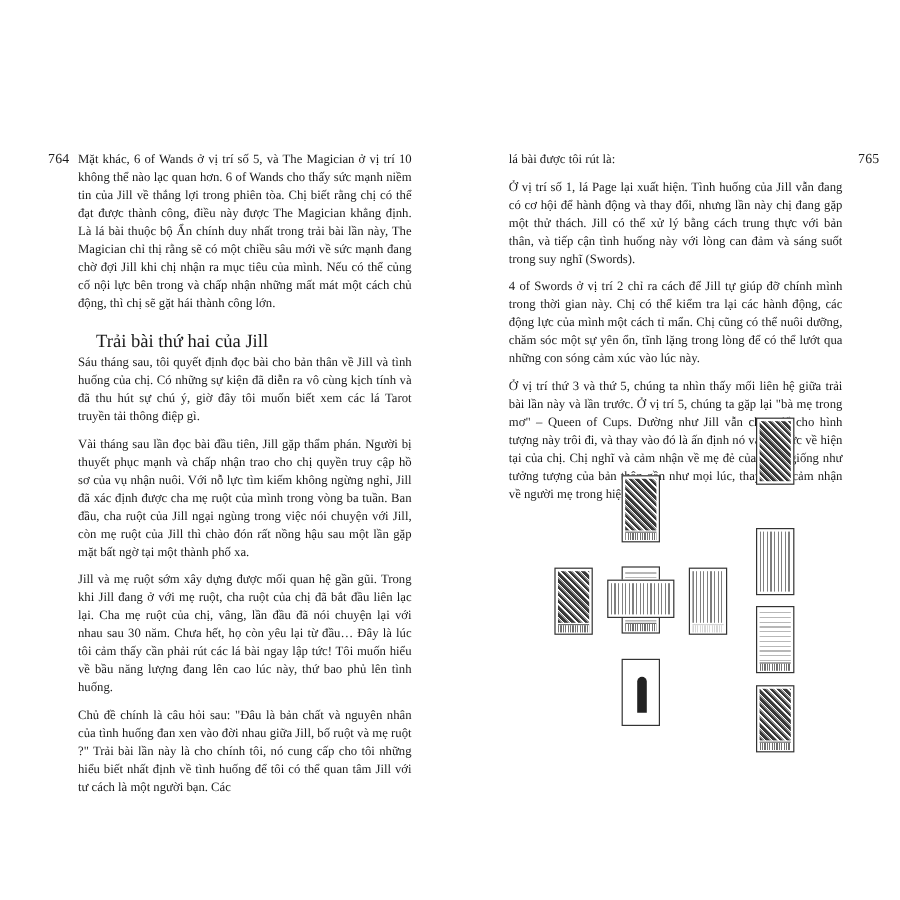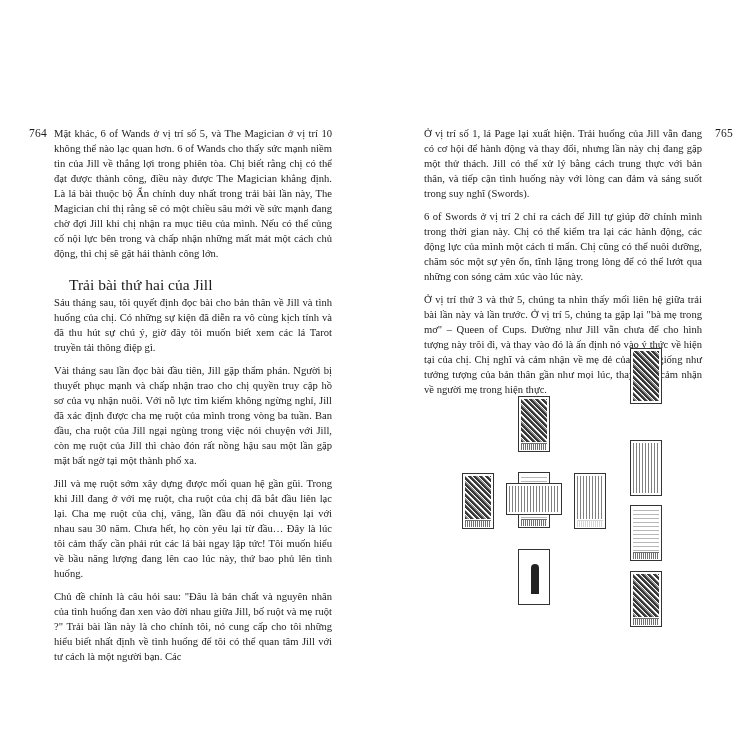--- a/index.html
+++ b/index.html
@@ -1,19 +1,19 @@
 <!DOCTYPE html>
 <html><head>
   <meta charset="utf-8">
   <style>
     html, body { margin:0; padding:0; background:#ffffff; }
     body { width:750px; height:750px; position:relative; overflow:hidden;
            font-family:"Liberation Serif", "DejaVu Serif", serif; color:#1a1a1a; }
     .page { position:absolute; top:0; height:750px; }
-    .page-left { left:5px; width:375px; }
+    .page-left { left:16px; width:375px; }
     .page-right { left:375px; width:375px; }
     .page-num { position:absolute; font-size:11.5px; top:127px; letter-spacing:0.2px; }
     .pn-left { left:24px; }
     .pn-right { left:340px; }
     .text-block { position:absolute; font-size:10.6px; line-height:15px; text-align:justify; }
     .tb-left { left:49px; width:278px; top:126px; }
     .tb-right { left:49px; width:278px; top:126px; }
     .text-block p { margin:0 0 8px 0; }
     .heading { font-size:15.5px; font-weight:normal; margin:14px 0 0 15px; line-height:20px; }
     .spread { position:absolute; left:375px; top:340px; width:375px; height:300px; }
@@ -38,22 +38,23 @@
     <p>Sáu tháng sau, tôi quyết định đọc bài cho bản thân về Jill và tình huống của chị. Có những sự kiện đã diễn ra vô cùng kịch tính và đã thu hút sự chú ý, giờ đây tôi muốn biết xem các lá Tarot truyền tải thông điệp gì.</p>
     <p>Vài tháng sau lần đọc bài đầu tiên, Jill gặp thẩm phán. Người bị thuyết phục mạnh và chấp nhận trao cho chị quyền truy cập hồ sơ của vụ nhận nuôi. Với nỗ lực tìm kiếm không ngừng nghỉ, Jill đã xác định được cha mẹ ruột của mình trong vòng ba tuần. Ban đầu, cha ruột của Jill ngại ngùng trong việc nói chuyện với Jill, còn mẹ ruột của Jill thì chào đón rất nồng hậu sau một lần gặp mặt bất ngờ tại một thành phố xa.</p>
     <p>Jill và mẹ ruột sớm xây dựng được mối quan hệ gần gũi. Trong khi Jill đang ở với mẹ ruột, cha ruột của chị đã bắt đầu liên lạc lại. Cha mẹ ruột của chị, vâng, lần đầu đã nói chuyện lại với nhau sau 30 năm. Chưa hết, họ còn yêu lại từ đầu… Đây là lúc tôi cảm thấy cần phải rút các lá bài ngay lập tức! Tôi muốn hiểu về bầu năng lượng đang lên cao lúc này, thứ bao phủ lên tình huống.</p>
     <p>Chủ đề chính là câu hỏi sau: "Đâu là bản chất và nguyên nhân của tình huống đan xen vào đời nhau giữa Jill, bố ruột và mẹ ruột ?" Trải bài lần này là cho chính tôi, nó cung cấp cho tôi những hiểu biết nhất định về tình huống để tôi có thể quan tâm Jill với tư cách là một người bạn. Các</p>
   </div>
 </div>
 
 <div class="page page-right">
   <div class="page-num pn-right">765</div>
   <div class="text-block tb-right">
-    <p>Ở vị trí số 1, lá Page lại xuất hiện. Trải huống của Jill vẫn đang có cơ hội để hành động và thay đổi, nhưng lần này chị đang gặp một thử thách. Jill có thể xử lý bằng cách trung thực với bản thân, và tiếp cận tình huống này với lòng can đảm và sáng suốt trong suy nghĩ (Swords).</p>
-    <p>6 of Swords ở vị trí 2 chỉ ra cách để Jill tự giúp đỡ chính mình trong thời gian này. Chị có thể kiểm tra lại các hành động, các động lực của mình một cách tỉ mẩn. Chị cũng có thể nuôi dưỡng, chăm sóc một sự yên ổn, tĩnh lặng trong lòng để có thể lướt qua những con sóng cảm xúc vào lúc này.</p>
+    <p>lá bài được tôi rút là:</p>
+    <p>Ở vị trí số 1, lá Page lại xuất hiện. Tình huống của Jill vẫn đang có cơ hội để hành động và thay đổi, nhưng lần này chị đang gặp một thử thách. Jill có thể xử lý bằng cách trung thực với bản thân, và tiếp cận tình huống này với lòng can đảm và sáng suốt trong suy nghĩ (Swords).</p>
+    <p>4 of Swords ở vị trí 2 chỉ ra cách để Jill tự giúp đỡ chính mình trong thời gian này. Chị có thể kiểm tra lại các hành động, các động lực của mình một cách tỉ mẩn. Chị cũng có thể nuôi dưỡng, chăm sóc một sự yên ổn, tĩnh lặng trong lòng để có thể lướt qua những con sóng cảm xúc vào lúc này.</p>
     <p>Ở vị trí thứ 3 và thứ 5, chúng ta nhìn thấy mối liên hệ giữa trải bài lần này và lần trước. Ở vị trí 5, chúng ta gặp lại "bà mẹ trong mơ" – Queen of Cups. Dường như Jill vẫn chưa để cho hình tượng này trôi đi, và thay vào đó là ấn định nó vào ý thức về hiện tại của chị. Chị nghĩ và cảm nhận về mẹ đẻ của mình giống như tưởng tượng của bản thân gần như mọi lúc, thay vì là cảm nhận về người mẹ trong hiện thực.</p>
   </div>
 </div>
 
 <div class="spread">
 
   <div class="card" style="left:143px; top:56px;">
     <div class="art dark"></div>
     <div class="label"></div>
   </div>

